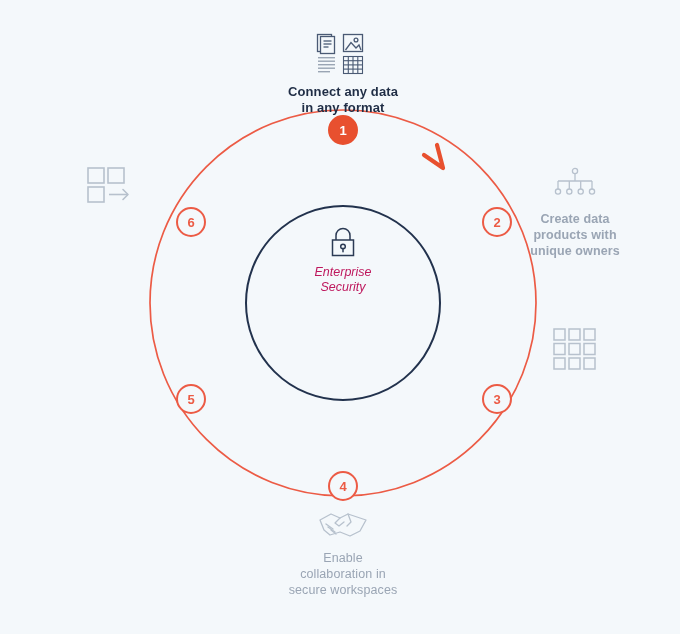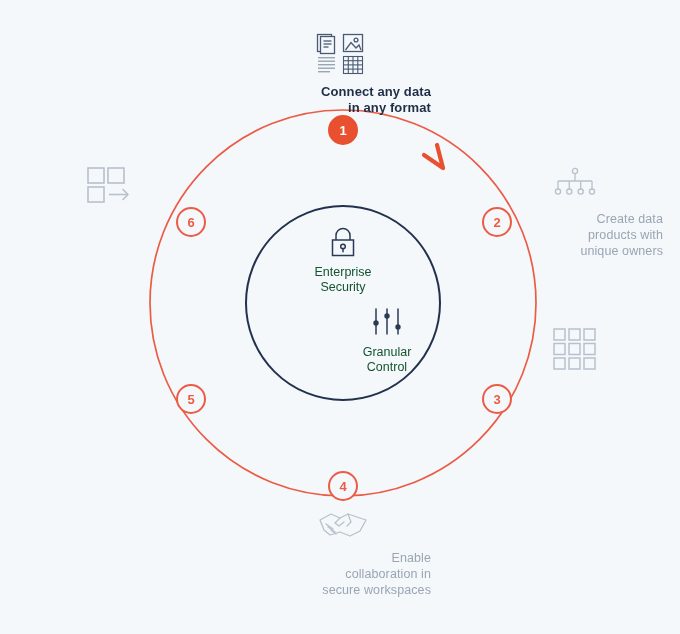--- a/index.html
+++ b/index.html
@@ -43,31 +43,30 @@
     align-items: flex-end;
     justify-content: center;
     margin-bottom: 8px;
   }
   .node .node-label {
     font-size: 12.5px;
     line-height: 16px;
     color: #9aa5b4;
     letter-spacing: 0.1px;
     white-space: pre-line;
-    text-align: right;
   }
   .node.primary .node-label {
     color: #1f2d45;
     font-weight: bold;
     font-size: 13px;
     line-height: 16px;
   }
 
   .node-1 { left: 255px; top: 30px; }
-  .node-2 { left: 487px; top: 157px; }
+  .node-2 { left: 487px; top: 157px; font-weight: bold; }
   .node-3 { left: 487px; top: 325px; }
   .node-4 { left: 255px; top: 496px; }
   .node-5 { left: 22px;  top: 325px; }
   .node-6 { left: 22px;  top: 157px; }
 
   
   .badge {
     position: absolute;
     width: 30px;
     height: 30px;
@@ -109,22 +108,23 @@
   .core-item .core-icon {
     display: flex;
     justify-content: center;
     align-items: flex-end;
     height: 34px;
     margin-bottom: 7px;
   }
   .core-item .core-label {
     font-size: 12.5px;
     line-height: 15px;
-    color: #14532d;
+    color: #be185d;
     white-space: pre-line;
+    font-style: italic;
   }
   .core-security { left: 289px; top: 224px; width: 108px; }
   .core-branded  { left: 262px; top: 304px; width: 86px; }
   .core-control  { left: 344px; top: 304px; width: 86px; }
 </style>
 </head>
 <body>
 
 <div id="stage">
 
@@ -262,32 +262,14 @@
           <circle cx="15" cy="20.5" r="2.3"></circle>
           <line x1="15" y1="22.3" x2="15" y2="25.8" stroke-linecap="round"></line>
         </g>
       </svg>
     </div>
     <div class="core-label">Enterprise
 Security</div>
   </div>
 
 
-  <div class="core-item core-control">
-    <div class="core-icon">
-      <svg width="36" height="32" viewBox="0 0 36 32">
-        <g stroke="#2b3a54" stroke-width="1.5" stroke-linecap="round">
-          <line x1="7" y1="3" x2="7" y2="28"></line>
-          <line x1="18" y1="3" x2="18" y2="28"></line>
-          <line x1="29" y1="3" x2="29" y2="28"></line>
-        </g>
-        <g fill="#2b3a54">
-          <circle cx="7" cy="17" r="2.7"></circle>
-          <circle cx="18" cy="10" r="2.7"></circle>
-          <circle cx="29" cy="21" r="2.7"></circle>
-        </g>
-      </svg>
-    </div>
-    <div class="core-label">Granular
-Control</div>
-  </div>
 
 </div>
 
 </body></html>

